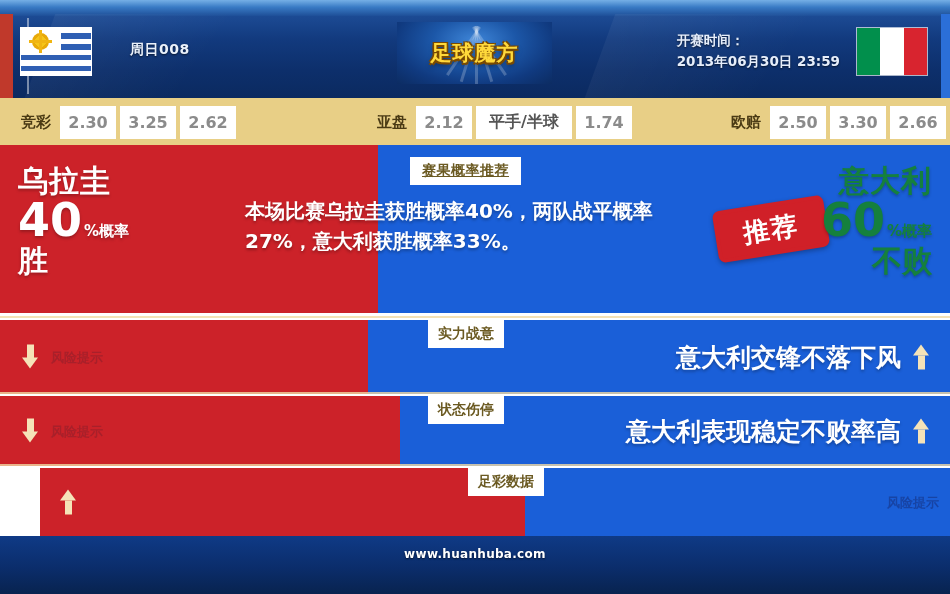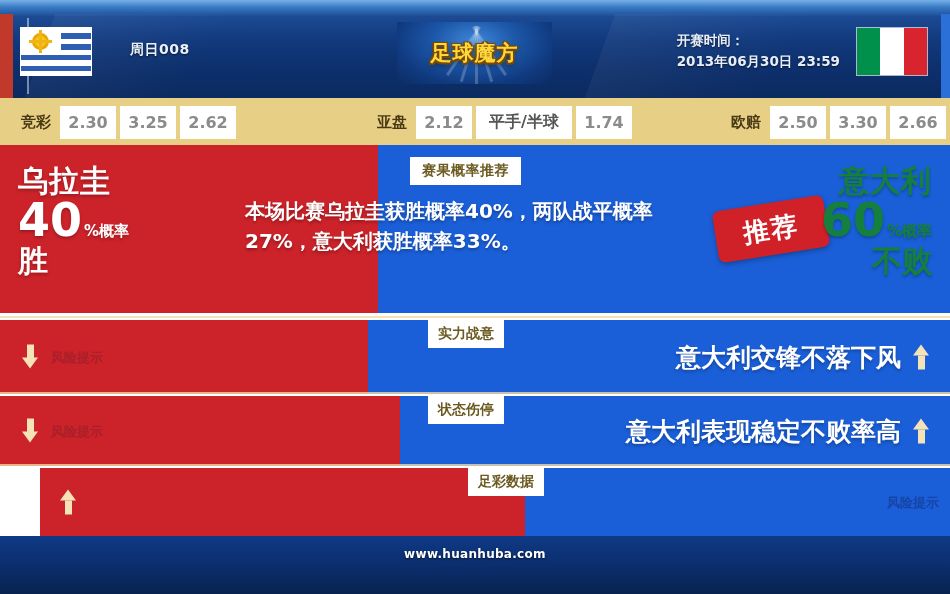--- a/index.html
+++ b/index.html
@@ -71,21 +71,21 @@
   .main-blue{position:absolute;left:378px;top:0;width:572px;height:168px;background:#1a5fd8;}
 
   .home-block{position:absolute;left:18px;top:20px;color:#fff;}
   .home-name{font-size:30px;font-weight:bold;line-height:1.08;letter-spacing:1px;
     text-shadow:0 2px 3px rgba(0,0,0,.25);}
   .home-pct{font-size:46px;font-weight:bold;line-height:1.02;text-shadow:0 2px 3px rgba(0,0,0,.25);}
   .home-pct .suf{font-size:15px;font-weight:bold;vertical-align:baseline;margin-left:2px;}
   .home-out{font-size:30px;font-weight:bold;line-height:1.1;text-shadow:0 2px 3px rgba(0,0,0,.25);}
 
   .badge-top{position:absolute;left:410px;top:12px;background:#fff;color:#6b5a22;font-size:14px;
-    font-weight:bold;padding:5px 12px;letter-spacing:.5px;}
+    font-weight:bold;padding:5px 12px;letter-spacing:.5px;text-decoration:underline;}
 
   .summary{position:absolute;left:245px;top:52px;width:430px;color:#fff;font-size:20px;
     font-weight:bold;line-height:1.48;text-shadow:0 2px 3px rgba(0,0,0,.3);z-index:3;}
 
   .stamp{position:absolute;left:715px;top:58px;width:104px;height:44px;border:4px solid #d02028;
     border-radius:7px;background:#d02028;color:#fff;font-size:26px;font-weight:bold;
     display:flex;align-items:center;justify-content:center;transform:rotate(-9deg);
     box-shadow:0 2px 5px rgba(0,0,0,.3);letter-spacing:2px;}
 
   .away-block{position:absolute;right:18px;top:20px;color:#15803d;text-align:right;}

